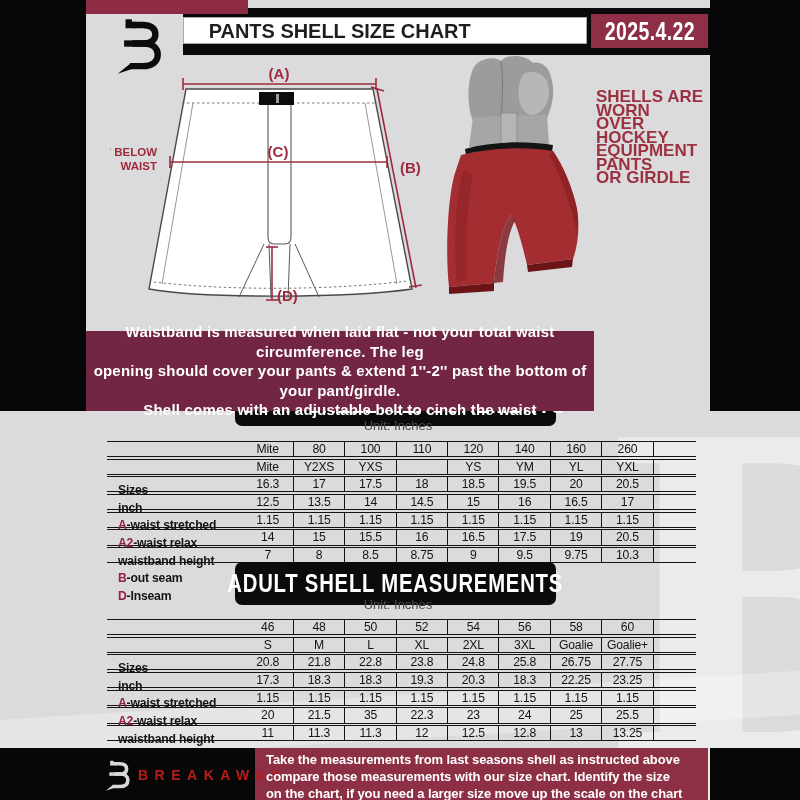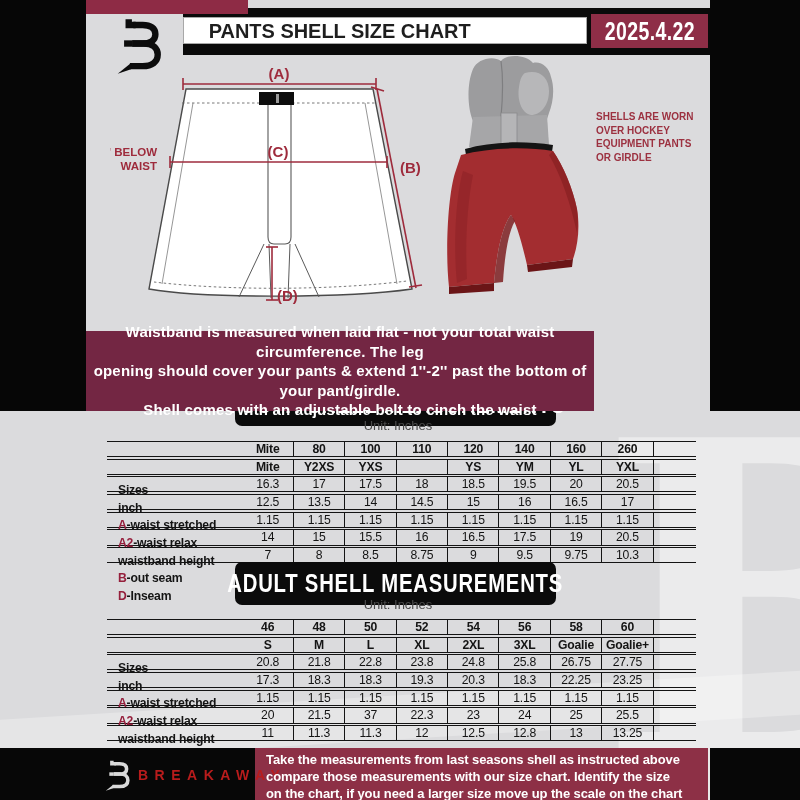--- a/index.html
+++ b/index.html
@@ -21,22 +21,22 @@
              letter-spacing:.5px;white-space:nowrap;}
   .logo-header{left:114px;top:18px;z-index:3;}
   
   .wm-b{left:598px;top:428px;font-size:440px;line-height:.8;font-weight:bold;color:rgba(255,255,255,.45);
         font-family:"DejaVu Serif",serif;z-index:1;}
   .wm-band{left:-60px;top:694px;width:960px;height:44px;background:rgba(255,255,255,.28);
         transform:rotate(-3.5deg);z-index:1;}
   
   .shorts-svg{left:110px;top:58px;z-index:2;}
   .pants-svg{left:443px;top:55px;z-index:2;}
-  .photo-note{left:596px;top:90px;width:116px;font-size:10px;font-weight:bold;color:#9c3140;
-        line-height:13.5px;white-space:pre-line;z-index:2;margin-top:20px;}
+  .photo-note{left:596px;top:90px;width:116px;font-size:17px;font-weight:bold;color:#9c3140;
+        line-height:13.5px;white-space:pre-line;z-index:2;}
   
   .info-banner{left:86px;top:331px;width:508px;height:80px;background:#732643;z-index:3;
         display:flex;align-items:center;justify-content:center;}
   .info-banner div{font-size:15px;font-weight:bold;color:#fff;line-height:19.5px;text-align:center;
         white-space:pre-line;letter-spacing:.2px;}
   
   .sec-bar{left:235px;width:321px;height:43px;background:#0b0b0b;border-radius:7px;z-index:2;
         display:flex;align-items:center;justify-content:center;}
   .sec-bar span{display:inline-block;font-size:26px;font-weight:bold;color:#fff;transform:scaleX(.78);
         letter-spacing:1px;white-space:nowrap;}
@@ -44,21 +44,21 @@
   
   .table{left:107px;width:589px;z-index:2;}
   .trow{display:flex;align-items:stretch;height:16.1px;box-sizing:border-box;margin-bottom:1.6px;
         border-top:1.5px solid #141414;border-bottom:1.5px solid #141414;}
   .tcell{display:flex;align-items:center;justify-content:center;font-size:12.2px;color:#141414;
         box-sizing:border-box;letter-spacing:-.2px;}
   .tcell.label{width:135.5px;justify-content:flex-start;padding-left:11px;font-weight:bold;
         border-right:2.2px solid #141414;margin-top:48px;}
   .tcell.val{width:51.4px;border-right:1.8px solid #141414;}
   .tcell.tail{flex:1;}
-  .bold{font-weight:bold;}
+  .bold{font-weight:normal;}
   .pfx{color:#951f3c;}
   
   .footer-black{left:0;top:748px;width:800px;height:52px;background:#070707;z-index:2;}
   .footer-maroon{left:255px;top:748px;width:455px;height:52px;background:#8d3046;z-index:3;}
   .footer-sliver{left:708px;top:748px;width:2px;height:52px;background:#e8e8e8;z-index:4;}
   .footer-logo{left:104px;top:760px;z-index:4;}
   .footer-brand{left:138px;top:767px;font-size:14px;font-weight:bold;color:#b91c1c;
         letter-spacing:6.5px;z-index:4;white-space:nowrap;}
   .footer-text{left:266px;top:752px;width:445px;font-size:13px;font-weight:bold;color:#fff;
         line-height:16.8px;white-space:pre-line;z-index:4;letter-spacing:-.1px;}
@@ -309,21 +309,21 @@
         <div class="tcell val">1.15</div>
         <div class="tcell val">1.15</div>
         <div class="tcell val">1.15</div>
         <div class="tcell val">1.15</div>
         <div class="tcell tail"></div>
       </div>
       <div class="trow">
         <div class="tcell label"><span class="pfx">B</span>-out seam</div>
         <div class="tcell val">20</div>
         <div class="tcell val">21.5</div>
-        <div class="tcell val">37</div>
+        <div class="tcell val">35</div>
         <div class="tcell val">22.3</div>
         <div class="tcell val">23</div>
         <div class="tcell val">24</div>
         <div class="tcell val">25</div>
         <div class="tcell val">25.5</div>
         <div class="tcell tail"></div>
       </div>
       <div class="trow">
         <div class="tcell label"><span class="pfx">D</span>-Inseam</div>
         <div class="tcell val">11</div>

